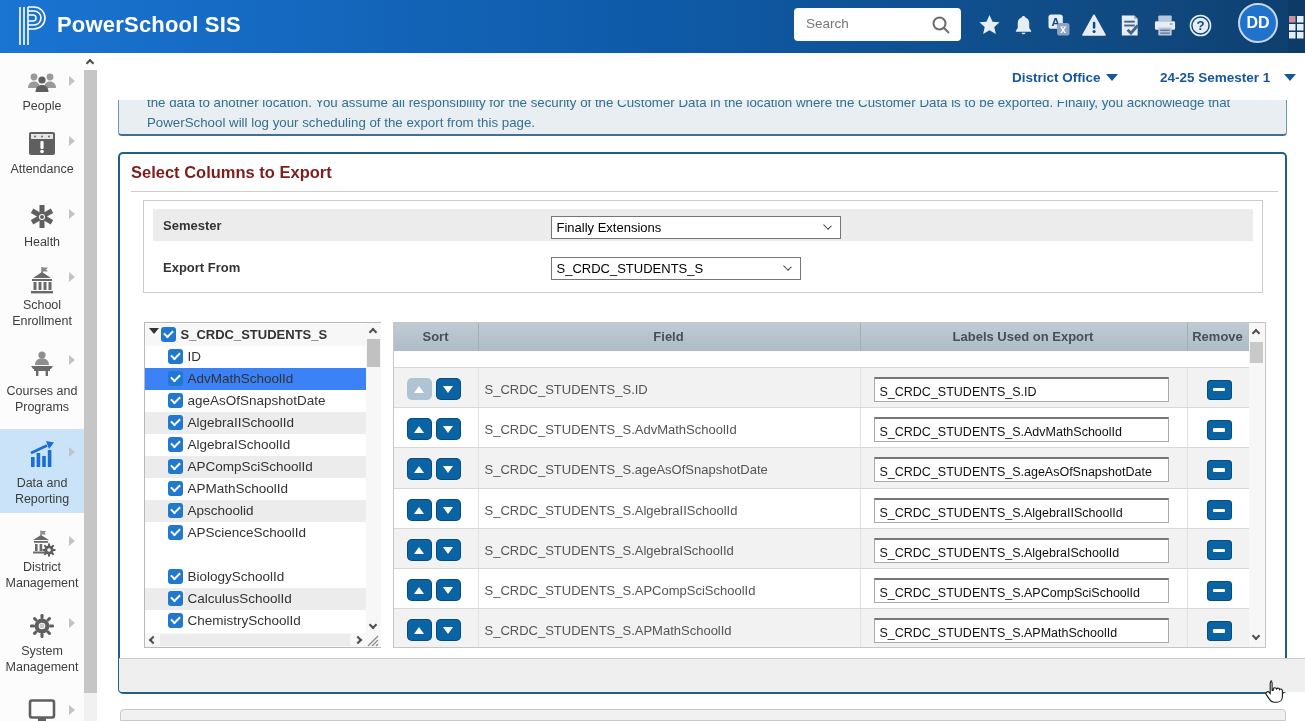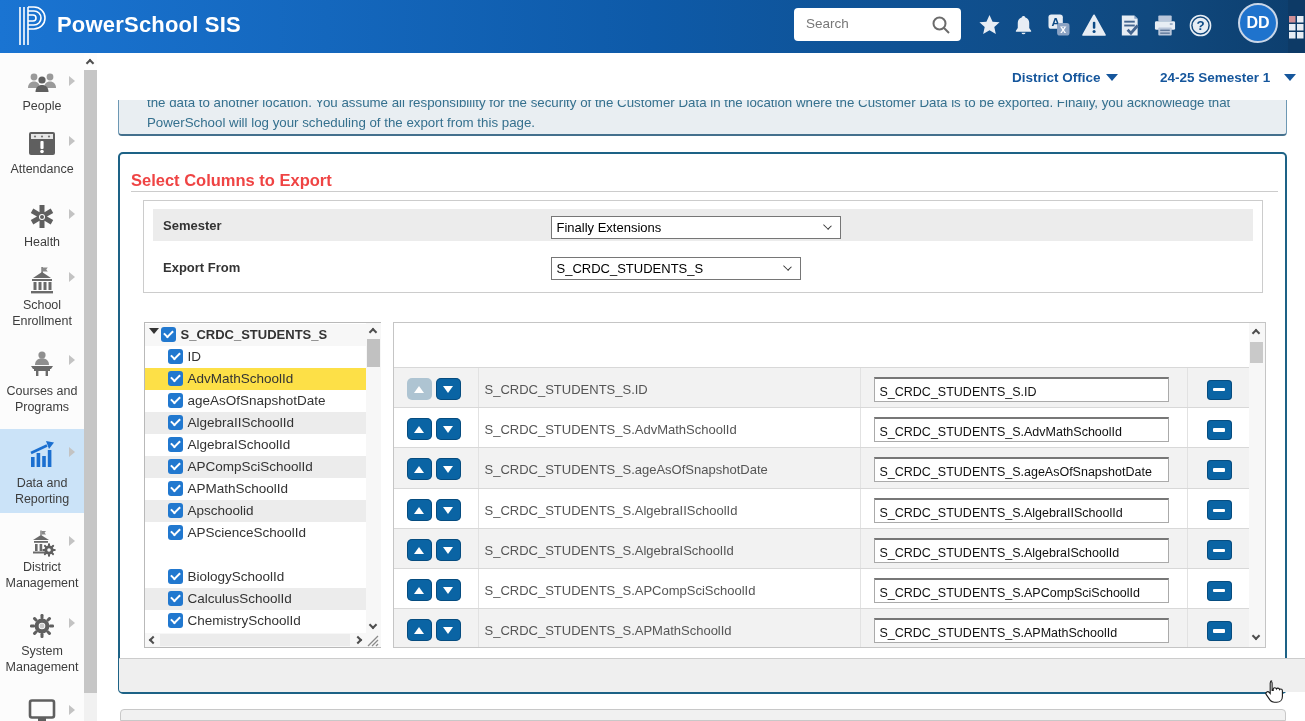--- a/index.html
+++ b/index.html
@@ -24,21 +24,21 @@
   
   #stickybar { position:absolute; left:97px; top:53px; width:1208px; height:47px; background:#fff; z-index:5; }
   .ctxt { color:#15569c; font-weight:bold; font-size:13.5px; position:absolute; top:17px; }
   .tri { display:inline-block; width:0; height:0; border-left:6.5px solid transparent; border-right:6.5px solid transparent; border-top:7.5px solid #15569c; position:absolute; top:20.5px; }
   #alert { position:absolute; left:118px; top:58px; width:1169px; height:78px; background:#e9eef2;
     border:1px solid #6d98b4; border-bottom:2px solid #44708d; border-radius:4px; z-index:1;
     color:#35708e; font-size:13.3px; padding:33.5px 28px 0 28px; line-height:20px; }
   
   #panel { position:absolute; left:118px; top:152px; width:1169px; height:542px; background:#fff;
     border:2px solid #1d6286; border-radius:5px; z-index:2; }
-  #panel h1 { position:absolute; left:11px; top:9px; font-size:16.5px; color:#ef4444;margin-top:8px; }
+  #panel h1 { position:absolute; left:11px; top:9px; font-size:16.5px; color:#7f1d1d; }
   #panel .hr { position:absolute; left:11px; top:37px; width:1147px; border-top:1px solid #ccc; }
   #formbox { position:absolute; left:23px; top:46px; width:1120px; height:93px; border:1px solid #ccc; background:#fff; }
   .frow-label { font-size:13px; font-weight:bold; color:#333; position:absolute; }
   .sel { position:absolute; background:#fff; border:1px solid #767676; font-size:13px; color:#000; }
   .sel .sv { position:absolute; left:5px; top:3px; }
   .sel .sa { position:absolute; right:9px; top:5px; width:7px; height:7px; border-right:1.6px solid #333; border-bottom:1.6px solid #333; transform:rotate(45deg) scale(1,0.75); }
   
   #tree { position:absolute; left:23.5px; top:168px; width:237.5px; height:326px; border:1px solid #b9b9b9; background:#fff; }
   .trow { position:absolute; left:0; width:221px; height:22px; font-size:13.5px; color:#333; }
   .trow .cb { position:absolute; top:3px; width:15px; height:15px; background:#2178cf; border-radius:3px; }
@@ -316,21 +316,21 @@
   <div id="tree">
       <div class="trow" style="top:1px;font-weight:bold;font-size:13px;background:#f7f7f7;">
         <span class="abs" style="left:4px;top:4px;width:0;height:0;border-left:5px solid transparent;border-right:5px solid transparent;border-top:6px solid #333;"></span>
         <span class="cb" style="left:16px;"></span>
         <span class="txt" style="left:36px;">S_CRDC_STUDENTS_S</span>
       </div>
       <div class="trow " style="top:23px;">
         <span class="cb" style="left:23px;"></span>
         <span class="txt" style="left:43px;">ID</span>
       </div>
-      <div class="trow g" style="top:45px;background:#fde047;text-align:center;">
+      <div class="trow g" style="top:45px;background:#3b82f6;text-align:center;">
         <span class="cb" style="left:23px;"></span>
         <span class="txt" style="left:43px;">AdvMathSchoolId</span>
       </div>
       <div class="trow " style="top:67px;">
         <span class="cb" style="left:23px;"></span>
         <span class="txt" style="left:43px;">ageAsOfSnapshotDate</span>
       </div>
       <div class="trow g" style="top:89px;background:#ececec;">
         <span class="cb" style="left:23px;"></span>
         <span class="txt" style="left:43px;">AlgebraIISchoolId</span>
@@ -379,20 +379,29 @@
       </div>
       <div class="sb" style="left:221px;top:310px;width:15px;height:14px;"><svg width="13" height="13">
           <g stroke="#8a8a8a" stroke-width="1.3">
             <line x1="12" y1="2" x2="2" y2="12"></line>
             <line x1="12" y1="6" x2="6" y2="12"></line>
             <line x1="12" y1="10" x2="10" y2="12"></line>
           </g>
         </svg></div>
     </div>
   <div id="tbl">
+    <div id="thead">
+      <div class="abs" style="left:84px;top:0;width:1px;height:28px;background:#9fb0bb;"></div>
+      <div class="abs" style="left:466px;top:0;width:1px;height:28px;background:#9fb0bb;"></div>
+      <div class="abs" style="left:793px;top:0;width:1px;height:28px;background:#9fb0bb;"></div>
+      <div class="th" style="left:0;width:84px;">Sort</div>
+      <div class="th" style="left:84px;width:382px;">Field</div>
+      <div class="th" style="left:466px;width:327px;">Labels Used on Export</div>
+      <div class="th" style="left:793px;width:62px;">Remove</div>
+    </div>
     <div id="tbody">
         <div class="drow odd" style="top:28px;">
    <div class="sbtn up dis" style="left:13px;"></div>
    <div class="sbtn dn" style="left:42px;"></div>
    <div class="fld">S_CRDC_STUDENTS_S.ID</div>
    <input class="lbl-in" value="S_CRDC_STUDENTS_S.ID" style="">
    <div class="rmv"></div>
    <div class="colline" style="left:84px;"></div>
           <div class="colline" style="left:466px;"></div>
           <div class="colline" style="left:793px;"></div>

